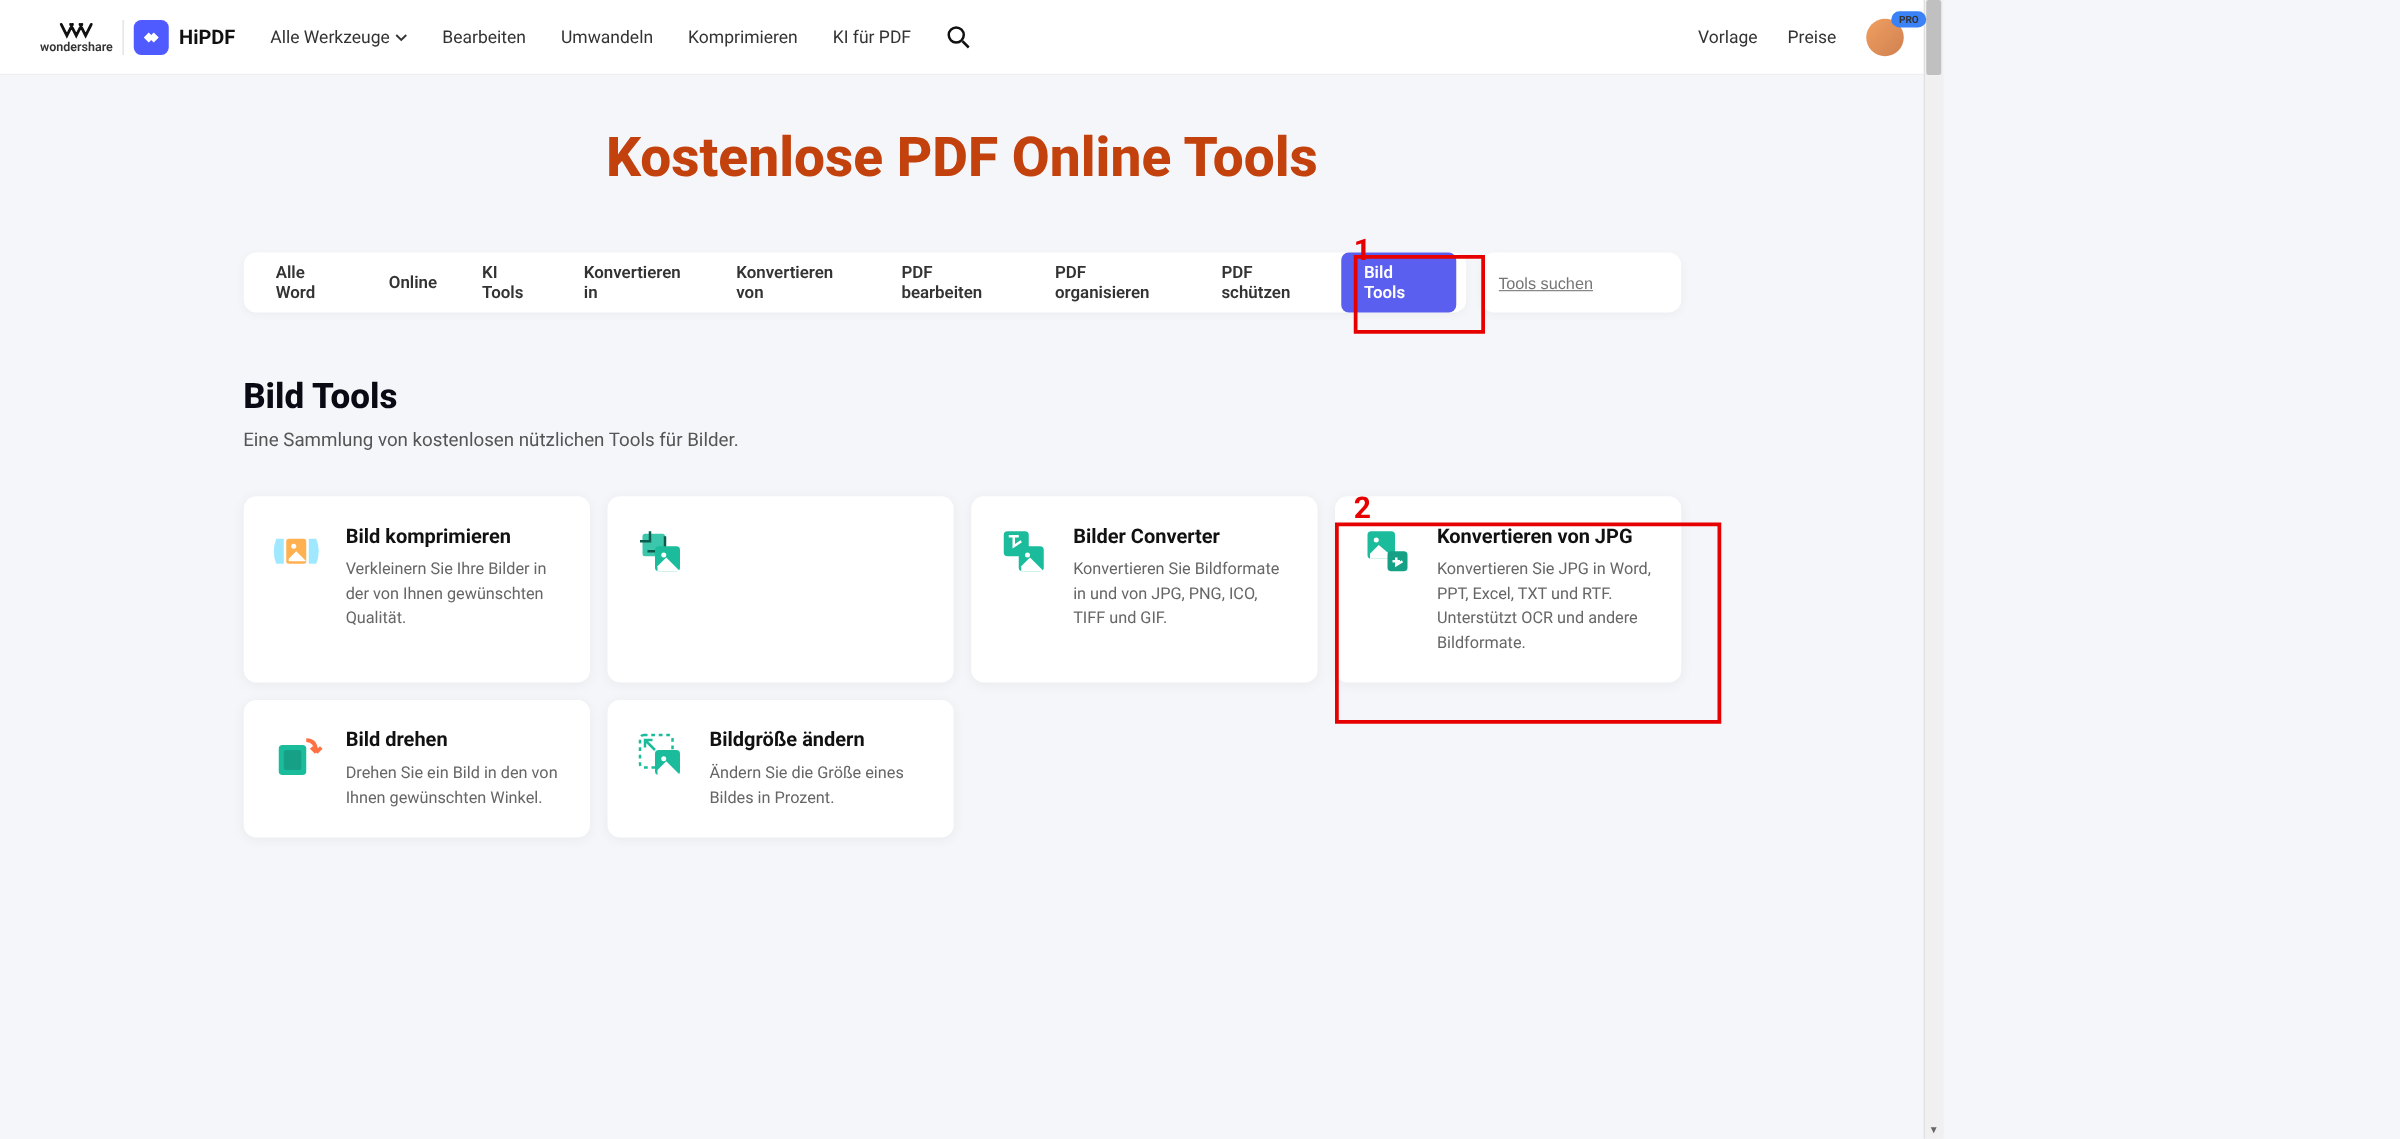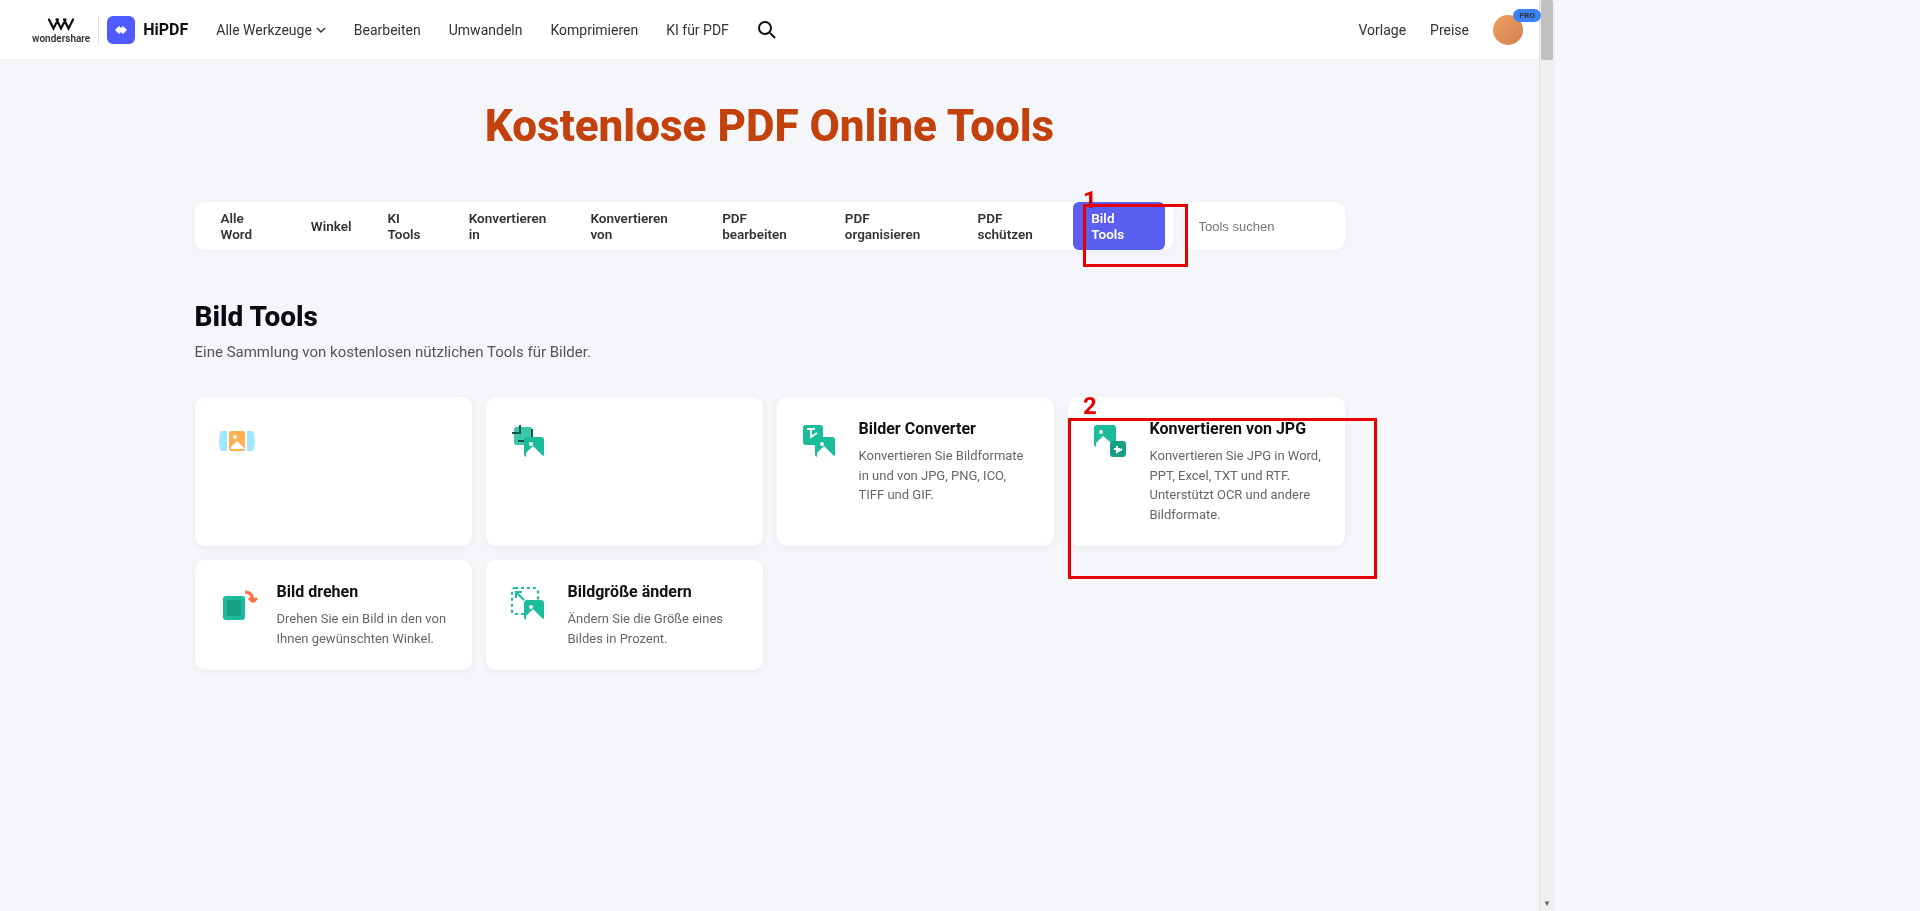--- a/index.html
+++ b/index.html
@@ -85,21 +85,21 @@
     .tab-item {
       padding: 0 18px; height: 48px; display: flex; align-items: center;
       font-size: 13.5px; font-weight: 600; color: #333; cursor: pointer; border-radius: 6px;
     }
     .tab-item.active { background: #5b5fef; color: #fff; height: 48px;}
     .search-box {
       background: #fff; border-radius: 10px; box-shadow: 0 2px 8px rgba(0,0,0,0.04);
       display: flex; align-items: center; padding: 0 14px; height: 48px; width: 160px;
     }
     .search-input {
-      border: none; outline: none; font-size: 13px; color: #888; flex: 1; background: transparent;
+      border: none; outline: none; font-size: 13px; color: #888; flex: 1; background: transparent; text-decoration: underline;
     }
     .search-icon { width: 20px; height: 20px; color: #1a1a1a; }
     .annotation-box-1 {
       position: absolute; border: 3px solid #e60000; pointer-events: none;
       top: 204px; left: 1083px; width: 105px; height: 63px;
     }
     .annotation-label-1 {
       position: absolute; color: #e60000; font-size: 24px; font-weight: 700;
       top: 186px; left: 1083px;
     }
@@ -187,21 +187,21 @@
   </div>
 </header>
 
 <main class="main">
   <h1 class="page-title">Kostenlose PDF Online Tools</h1>
 
   <div class="container">
     <div class="tabs-row">
       <div class="tabs-bar">
         <div class="tab-item">Alle Word</div>
-        <div class="tab-item">Winkel</div>
+        <div class="tab-item">Online</div>
         <div class="tab-item">KI Tools</div>
         <div class="tab-item">Konvertieren in</div>
         <div class="tab-item">Konvertieren von</div>
         <div class="tab-item">PDF bearbeiten</div>
         <div class="tab-item">PDF organisieren</div>
         <div class="tab-item">PDF schützen</div>
         <div class="tab-item active">Bild Tools</div>
       </div>
       <div class="search-box">
         <input class="search-input" placeholder="Tools suchen" style="">
@@ -219,20 +219,24 @@
       <div class="tool-card">
         <div class="tool-icon">
           <svg width="44" height="44" viewBox="0 0 44 44">
             <path d="M6 12 Q2 22 6 32 L12 32 L12 12 Z" fill="#a0e8ff"></path>
             <rect x="14" y="12" width="16" height="20" rx="2" fill="#ffb050"></rect>
             <circle cx="20" cy="18" r="2" fill="#fff"></circle>
             <path d="M16 28 L22 22 L30 30 L16 30 Z" fill="#fff"></path>
             <path d="M38 12 Q42 22 38 32 L32 32 L32 12 Z" fill="#a0e8ff"></path>
           </svg>
         </div>
+        <div>
+          <div class="tool-title">Bild komprimieren</div>
+          <div class="tool-desc">Verkleinern Sie Ihre Bilder in der von Ihnen gewünschten Qualität.</div>
+        </div>
       </div>
 
       <div class="tool-card">
         <div class="tool-icon">
           <svg width="44" height="44" viewBox="0 0 44 44">
             <rect x="8" y="8" width="18" height="18" rx="2" fill="#1abc9c" opacity="0.85"></rect>
             <path d="M6 14 L14 14 L14 6 M26 10 L26 22 L12 22" stroke="#0a5c4c" stroke-width="2" fill="none"></path>
             <rect x="18" y="18" width="20" height="20" rx="3" fill="#1abc9c"></rect>
             <circle cx="25" cy="25" r="2" fill="#fff"></circle>
             <path d="M20 34 L27 27 L38 38 L20 38 Z" fill="#fff"></path>

